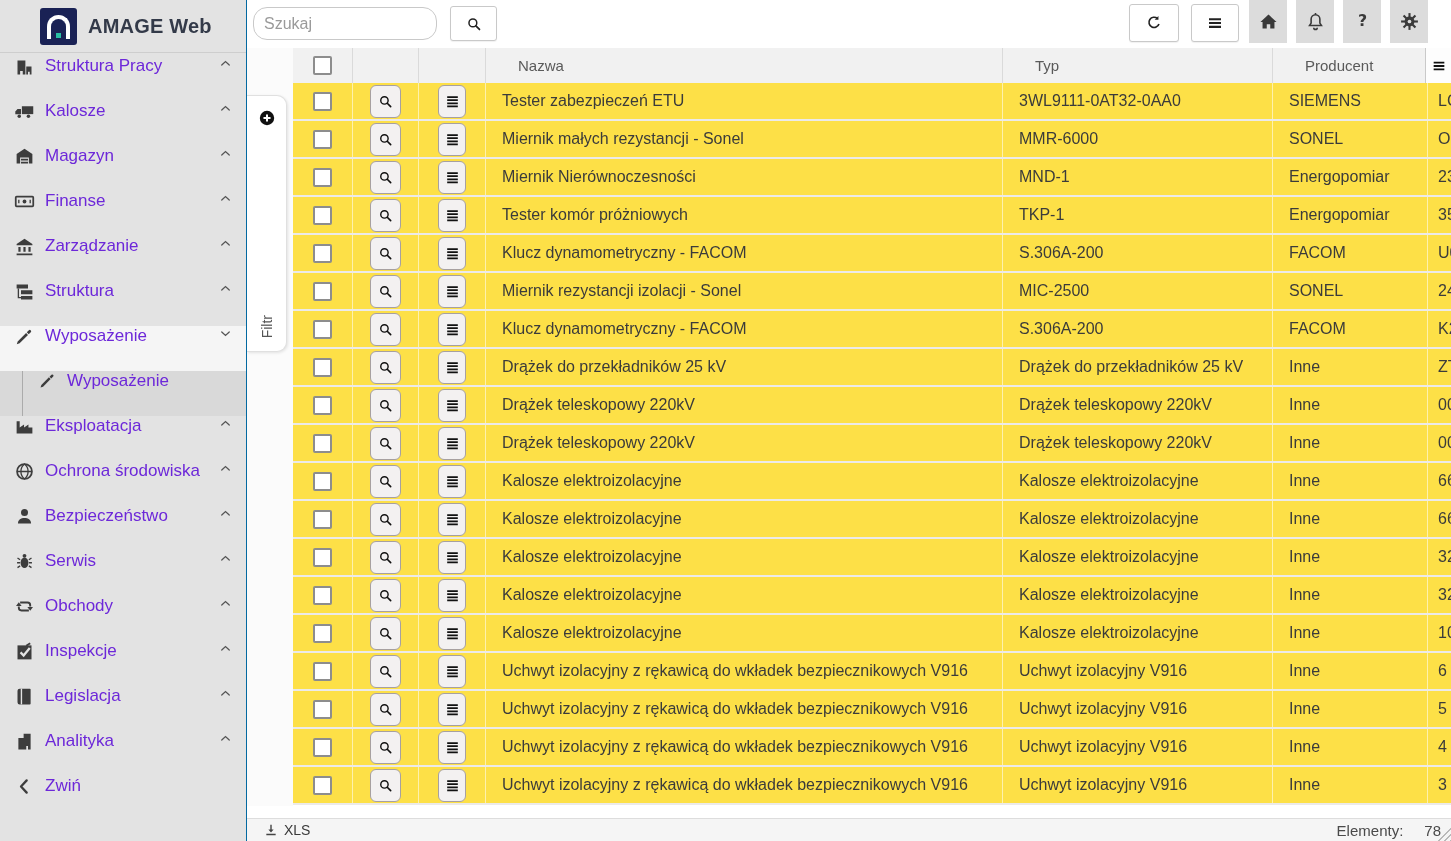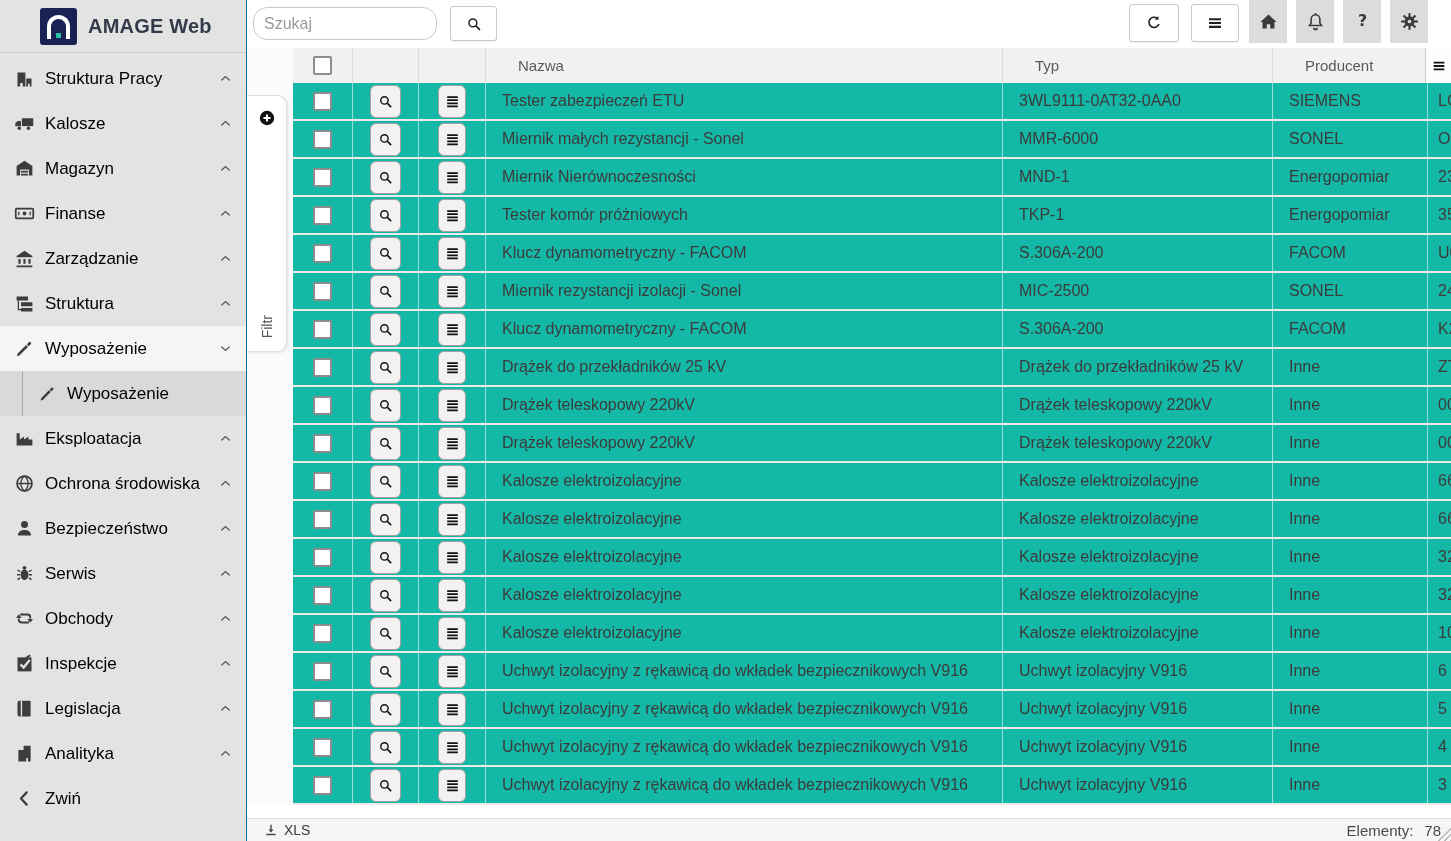--- a/index.html
+++ b/index.html
@@ -11,21 +11,21 @@
   .app{display:flex;width:1451px;height:841px}
 
   
   .sidebar{flex:0 0 247px;width:247px;background:#e3e3e3;border-right:1px solid #0369a1;box-sizing:border-box;height:100%}
   .brand{height:52px;display:flex;align-items:center;border-bottom:1px solid #cecece}
   .logo{width:37px;height:37px;background:#1a2255;border-radius:3px;margin-left:40px;position:relative;flex:0 0 37px}
   .logo .arch{position:absolute;left:7px;top:7px;width:15px;height:20px;border:4px solid #fff;border-bottom:none;border-radius:12px 12px 0 0}
   .logo .dot{position:absolute;left:16px;bottom:7px;width:5px;height:5px;background:#2abfa3}
   .brand-title{font-size:20px;font-weight:bold;color:#333a49;margin-left:11px;letter-spacing:.2px}
   .nav{padding-top:3px}
-  .nav-item{height:45px;display:flex;align-items:center;position:relative;cursor:pointer;color:#000000}
+  .nav-item{height:45px;display:flex;position:relative;cursor:pointer;color:#6d28d9}
   .nav-item.active{background:#f5f5f5}
   .ic{display:inline-block}
   .ic svg{width:100%;height:100%;display:block}
   .nav-item > .ic{width:21px;height:21px;margin-left:14px;flex:0 0 21px;color:#3d3d3d}
   .nav-label{font-size:17px;margin-left:10px;white-space:nowrap}
   .chev{position:absolute;right:13px;width:15px;height:15px;color:#555}
   .nav-sub{background:#d9d9d9;position:relative}
   .nav-sub::before{content:"";position:absolute;left:22px;top:0;bottom:0;width:1px;background:#ababab}
   .nav-item.sub > .ic{margin-left:38px;width:19px;height:19px;flex:0 0 19px}
 
@@ -62,36 +62,36 @@
   .c-zoom{width:66px;justify-content:center}
   .c-menu{width:67px;justify-content:center}
   .c-name{width:517px}
   .c-type{width:270px}
   .c-prod{width:155px}
   .c-extra{flex:1 1 auto;min-width:0}
   .hc.c-name,.hc.c-type,.hc.c-prod{padding-left:32px}
   .colpick{position:absolute;right:0;top:0;width:26px;height:35px;background:#fdfdfd;border:none;border-left:1px solid #c9c9c9;display:flex;align-items:center;justify-content:center;cursor:pointer;padding:0}
   .colpick .ic{width:16px;height:16px;color:#111}
 
-  .grow{display:flex;height:38px;background:#14b8a6;box-sizing:border-box;border-bottom:2px solid #eceae8;cursor:pointer}
+  .grow{display:flex;height:38px;background:#fde047;box-sizing:border-box;border-bottom:2px solid #eceae8;cursor:pointer}
   .cell{box-sizing:border-box;height:100%;display:flex;align-items:center;font-size:16px;color:#3b3b3b;border-left:1px solid rgba(255,255,255,.55);overflow:hidden;white-space:nowrap;flex:0 0 auto}
   .cell:first-child{border-left:none}
   .cell.c-name,.cell.c-type,.cell.c-prod{padding-left:16px}
   .cell.c-extra{padding-left:10px}
   .cb{width:15px;height:15px;background:#fff;border:2px solid #8d8d8d;border-radius:2px;display:inline-block;cursor:pointer}
   .rbtn{width:31px;height:33px;border:1px solid #a7a0a0;border-radius:6px;background:#f3f1f1;display:flex;align-items:center;justify-content:center;cursor:pointer;padding:0}
   .rbtn.menu{width:28px}
   .rbtn .ic{width:17px;height:17px;color:#111}
 
   
   .statusbar{position:absolute;left:0;right:0;bottom:0;height:23px;background:#f5f5f5;border-top:1px solid #ddd;box-sizing:border-box}
   .xls{position:absolute;left:17px;top:50%;transform:translateY(-50%);display:flex;align-items:center;gap:6px;font-size:14px;color:#3a3a3a;cursor:pointer}
   .xls .ic{width:14px;height:14px;color:#444}
   .elements{position:absolute;right:10px;top:50%;transform:translateY(-50%);font-size:15px;color:#4a4a4a}
-  .elements .count{margin-left:11px}
+  .elements .count{margin-left:21px}
   .grip{position:absolute;right:0;bottom:0;width:14px;height:14px;background:repeating-linear-gradient(135deg,transparent 0 2.5px,#b9b9b9 2.5px 4px);clip-path:polygon(100% 0,100% 100%,0 100%);cursor:nwse-resize}
 </style>
 </head>
 <body>
 
 <div class="app">
 
   <aside class="sidebar">
     <div class="brand">
       <div class="logo">

